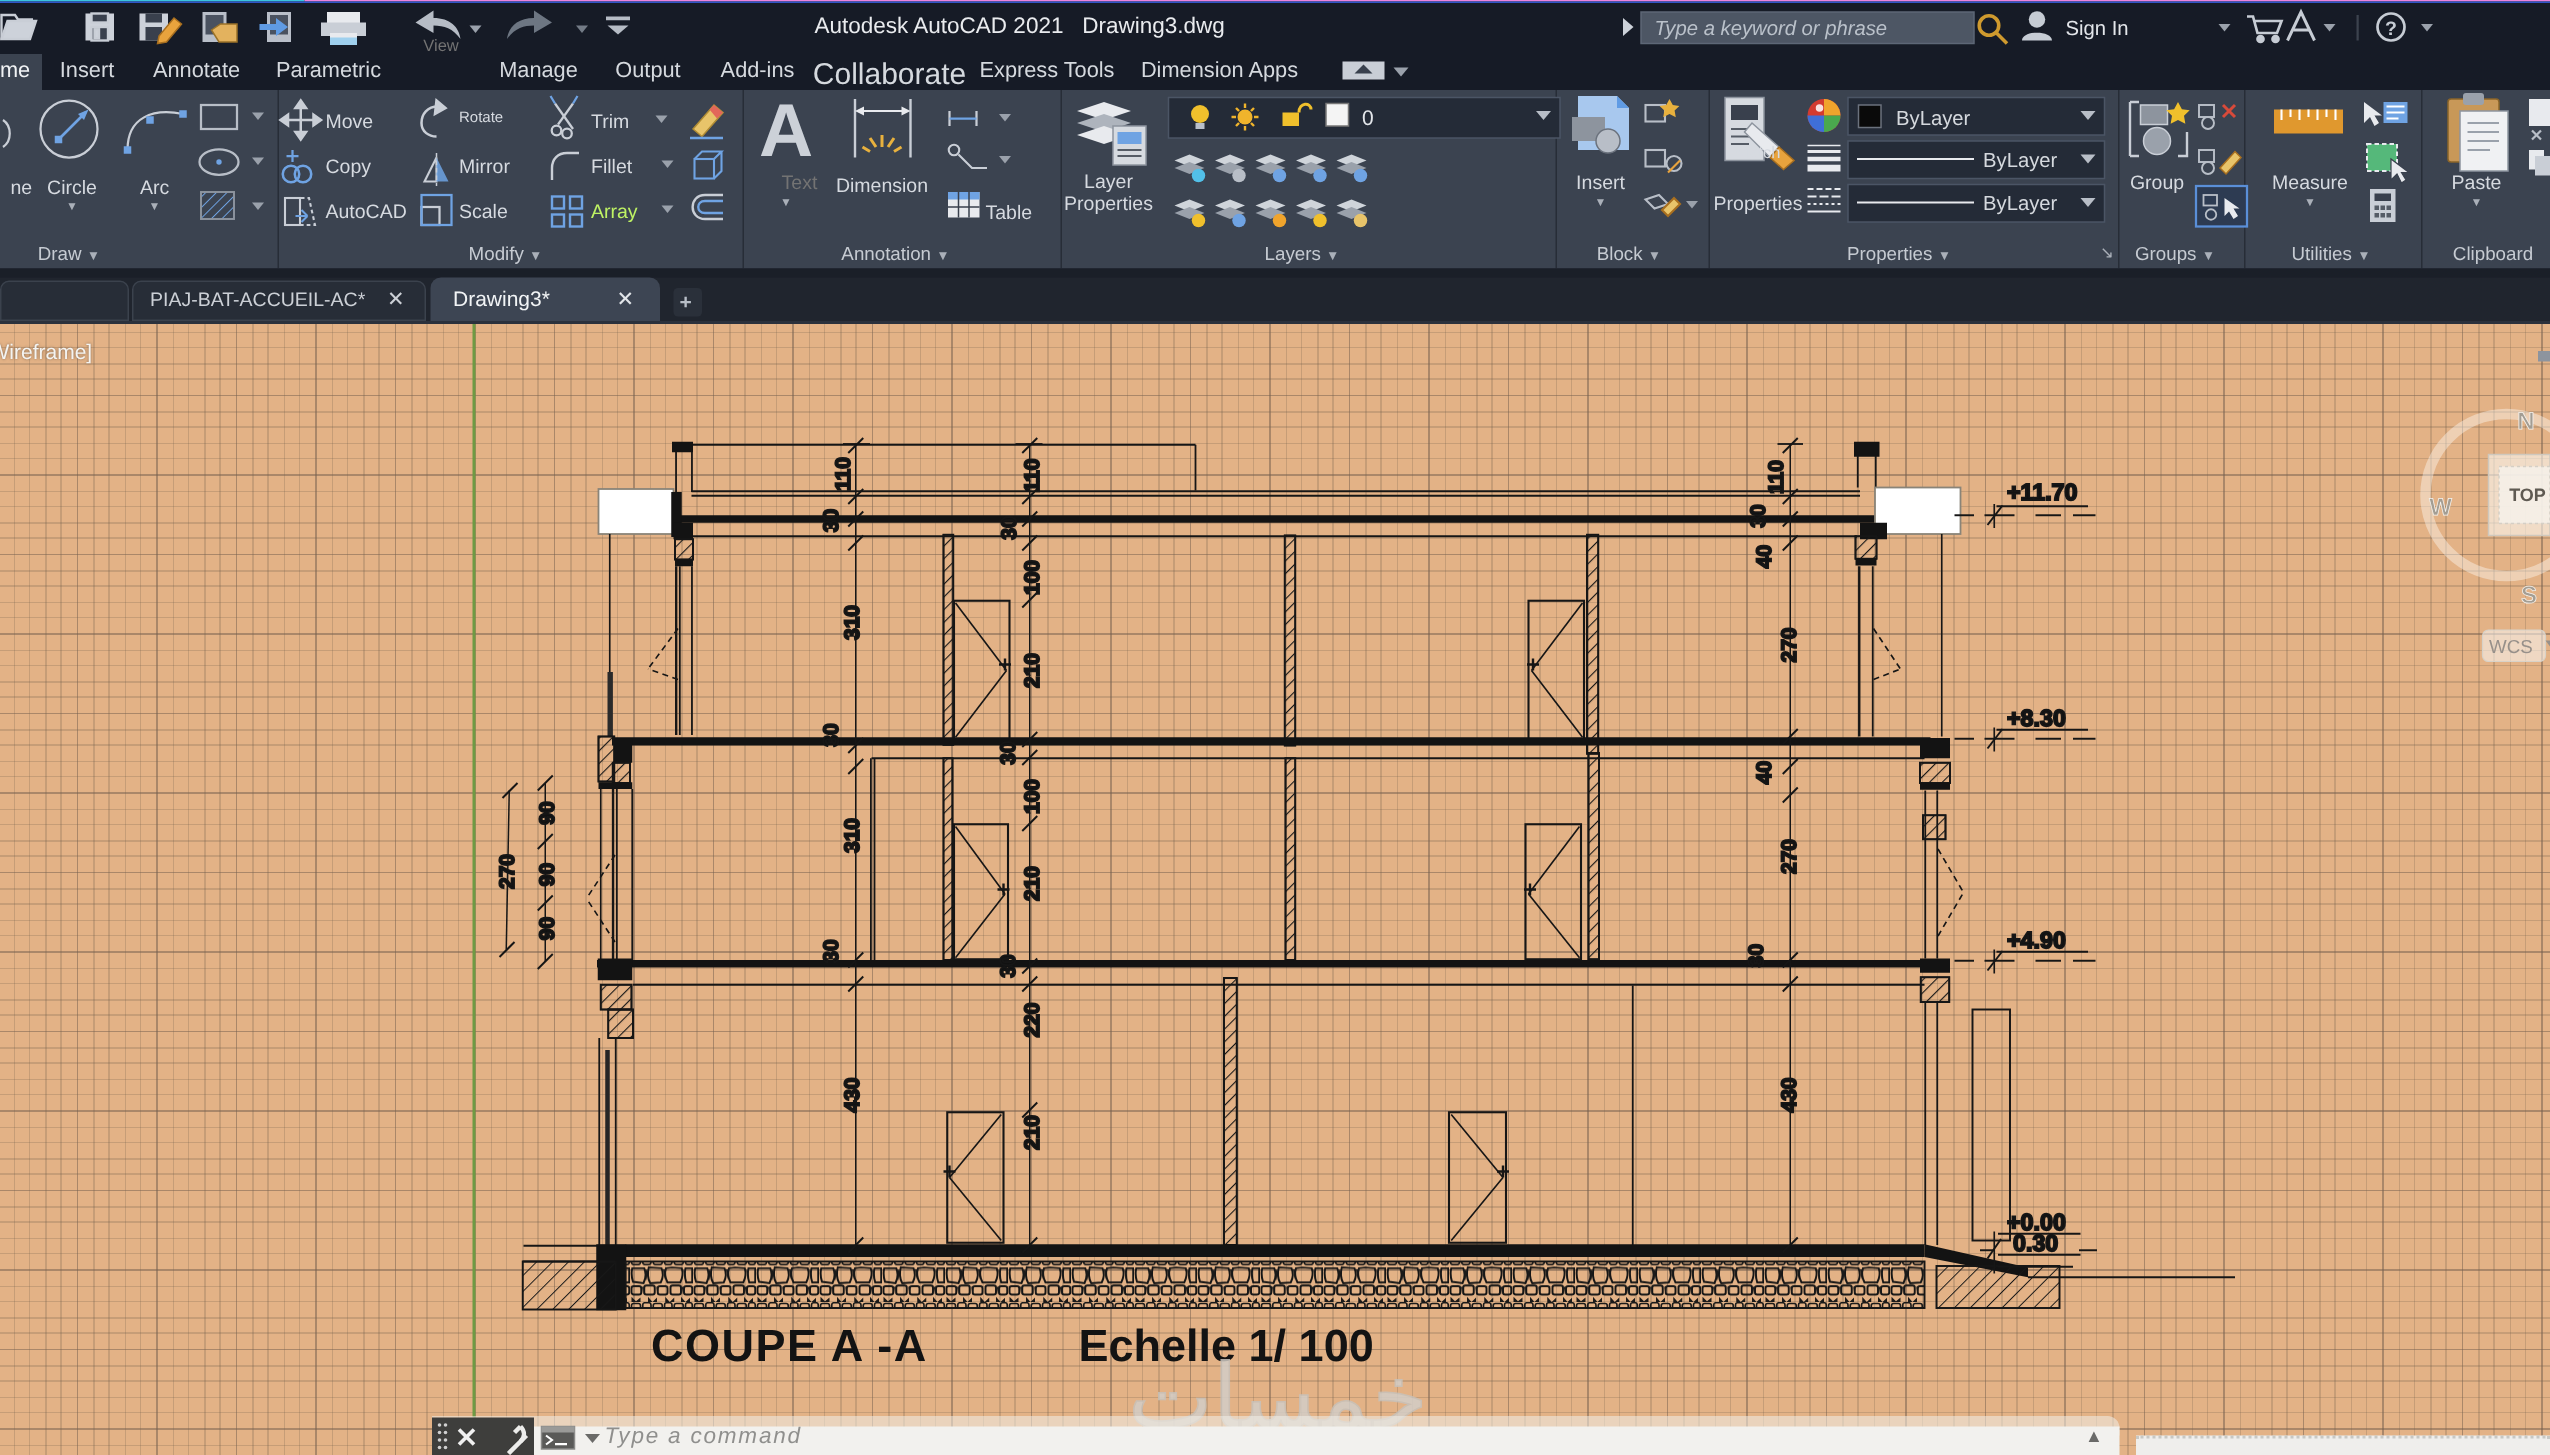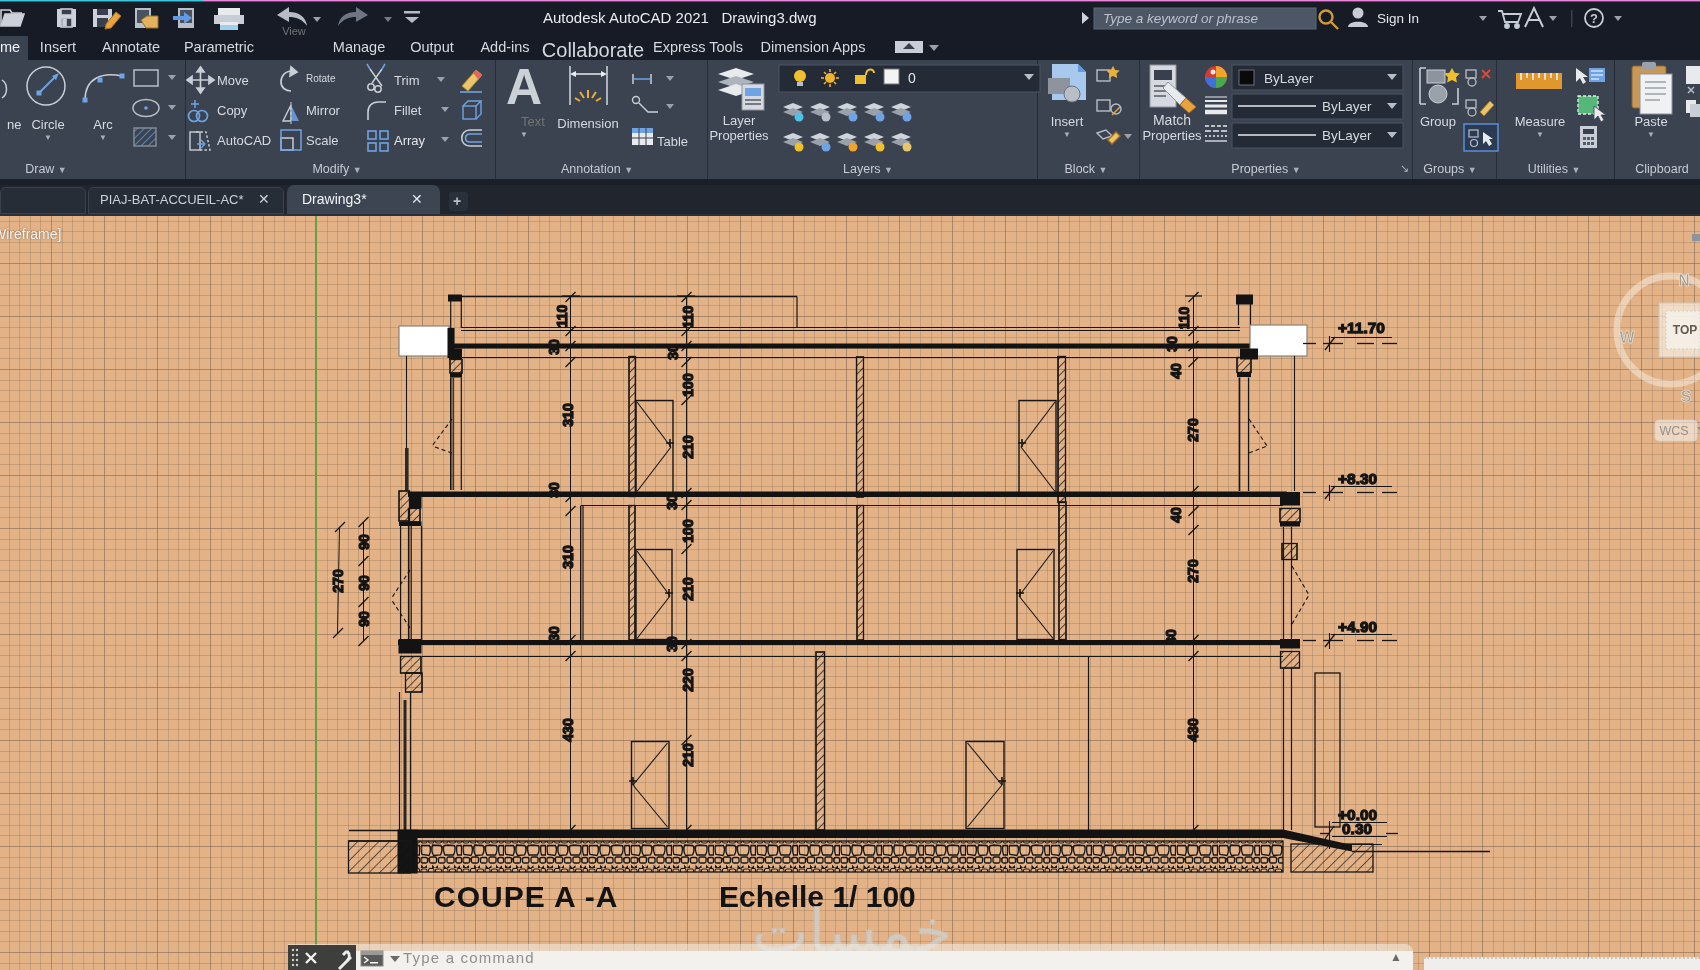--- a/index.html
+++ b/index.html
@@ -540,30 +540,30 @@
 <div class="txt" style="left:103px;top:117px;transform:translateX(-50%);font-size:13px;color:#d6dae0">Arc</div>
 <div class="txt" style="left:103px;top:133px;transform:translateX(-50%);font-size:8px;color:#aab0b9">▼</div>
 <div class="txt" style="left:217px;top:73px;font-size:13px;color:#d6dae0">Move</div>
 <div class="txt" style="left:306px;top:73px;font-size:10px;color:#d6dae0">Rotate</div>
 <div class="txt" style="left:394px;top:73px;font-size:13px;color:#d6dae0">Trim</div>
 <div class="txt" style="left:217px;top:103px;font-size:13px;color:#d6dae0">Copy</div>
 <div class="txt" style="left:306px;top:103px;font-size:13px;color:#d6dae0">Mirror</div>
 <div class="txt" style="left:394px;top:103px;font-size:13px;color:#d6dae0">Fillet</div>
 <div class="txt" style="left:217px;top:133px;font-size:13px;color:#d6dae0">AutoCAD</div>
 <div class="txt" style="left:306px;top:133px;font-size:13px;color:#d6dae0">Scale</div>
-<div class="txt" style="left:394px;top:133px;font-size:13px;color:#e5e5e5">Array</div>
+<div class="txt" style="left:394px;top:133px;font-size:13px;color:#bef264">Array</div>
 <div class="txt" style="left:533px;top:114px;transform:translateX(-50%);font-size:13px;color:#737373">Text</div>
 <div class="txt" style="left:524px;top:130px;transform:translateX(-50%);font-size:8px;color:#aab0b9">▼</div>
 <div class="txt" style="left:588px;top:116px;transform:translateX(-50%);font-size:13px;color:#d6dae0">Dimension</div>
 <div class="txt" style="left:657px;top:134px;font-size:13px;color:#d6dae0">Table</div>
 <div class="txt" style="left:739px;top:113px;transform:translateX(-50%);font-size:13px;color:#d6dae0">Layer</div>
 <div class="txt" style="left:739px;top:128px;transform:translateX(-50%);font-size:13px;color:#d6dae0">Properties</div>
 <div class="txt" style="left:1067px;top:114px;transform:translateX(-50%);font-size:13px;color:#d6dae0">Insert</div>
 <div class="txt" style="left:1067px;top:130px;transform:translateX(-50%);font-size:8px;color:#aab0b9">▼</div>
-<div class="txt" style="left:1172px;top:112px;transform:translateX(-50%);font-size:14px;color:#d6dae0">Match</div>
+<div class="txt" style="left:1172px;top:96px;transform:translateX(-50%);font-size:11px;color:#d6dae0">Match</div>
 <div class="txt" style="left:1172px;top:128px;transform:translateX(-50%);font-size:13px;color:#d6dae0">Properties</div>
 <div class="txt" style="left:1438px;top:114px;transform:translateX(-50%);font-size:13px;color:#d6dae0">Group</div>
 <div class="txt" style="left:1540px;top:114px;transform:translateX(-50%);font-size:13px;color:#d6dae0">Measure</div>
 <div class="txt" style="left:1540px;top:130px;transform:translateX(-50%);font-size:8px;color:#aab0b9">▼</div>
 <div class="txt" style="left:1651px;top:114px;transform:translateX(-50%);font-size:13px;color:#d6dae0">Paste</div>
 <div class="txt" style="left:1651px;top:130px;transform:translateX(-50%);font-size:8px;color:#aab0b9">▼</div>
 
 <div class="abs" style="left:0;top:179px;width:1700px;height:6px;background:#1a1f28"></div>
 
 <div class="abs" style="left:0;top:185px;width:1700px;height:31px;background:#20252e"></div>
@@ -1284,16 +1284,16 @@
     </g>
 </svg>
 
 <svg class="abs" style="left:360px;top:950px" width="46" height="18" viewBox="0 0 46 18">
 <rect x="1" y="1" width="22" height="15" fill="#5a5a58" stroke="#8a8a88"></rect>
     <rect x="1" y="1" width="22" height="4" fill="#9a9a98"></rect>
     <path d="M4 7 L8 10 L4 13" stroke="#fff" stroke-width="1.4" fill="none"></path>
     <rect x="10" y="12" width="8" height="1.5" fill="#fff"></rect>
 <path d="M30 6 L40 6 L35 12 Z" fill="#6a6a68"></path>
 </svg>
-<div class="txt" style="left:403px;top:949px;font-size:15px;color:#8f8f8d;letter-spacing:1.2px">Type a command</div>
+<div class="txt" style="left:403px;top:949px;font-size:15px;font-style:italic;color:#8f8f8d;letter-spacing:1.2px">Type a command</div>
 <div class="txt" style="left:1390px;top:950px;font-size:12px;color:#6a6a68">▲</div>
 
 <div class="abs" style="left:1424px;top:957px;width:276px;height:13px;background:#efeeec;border-top:2px dotted #c8c8c4"></div>
 
 </body></html>

